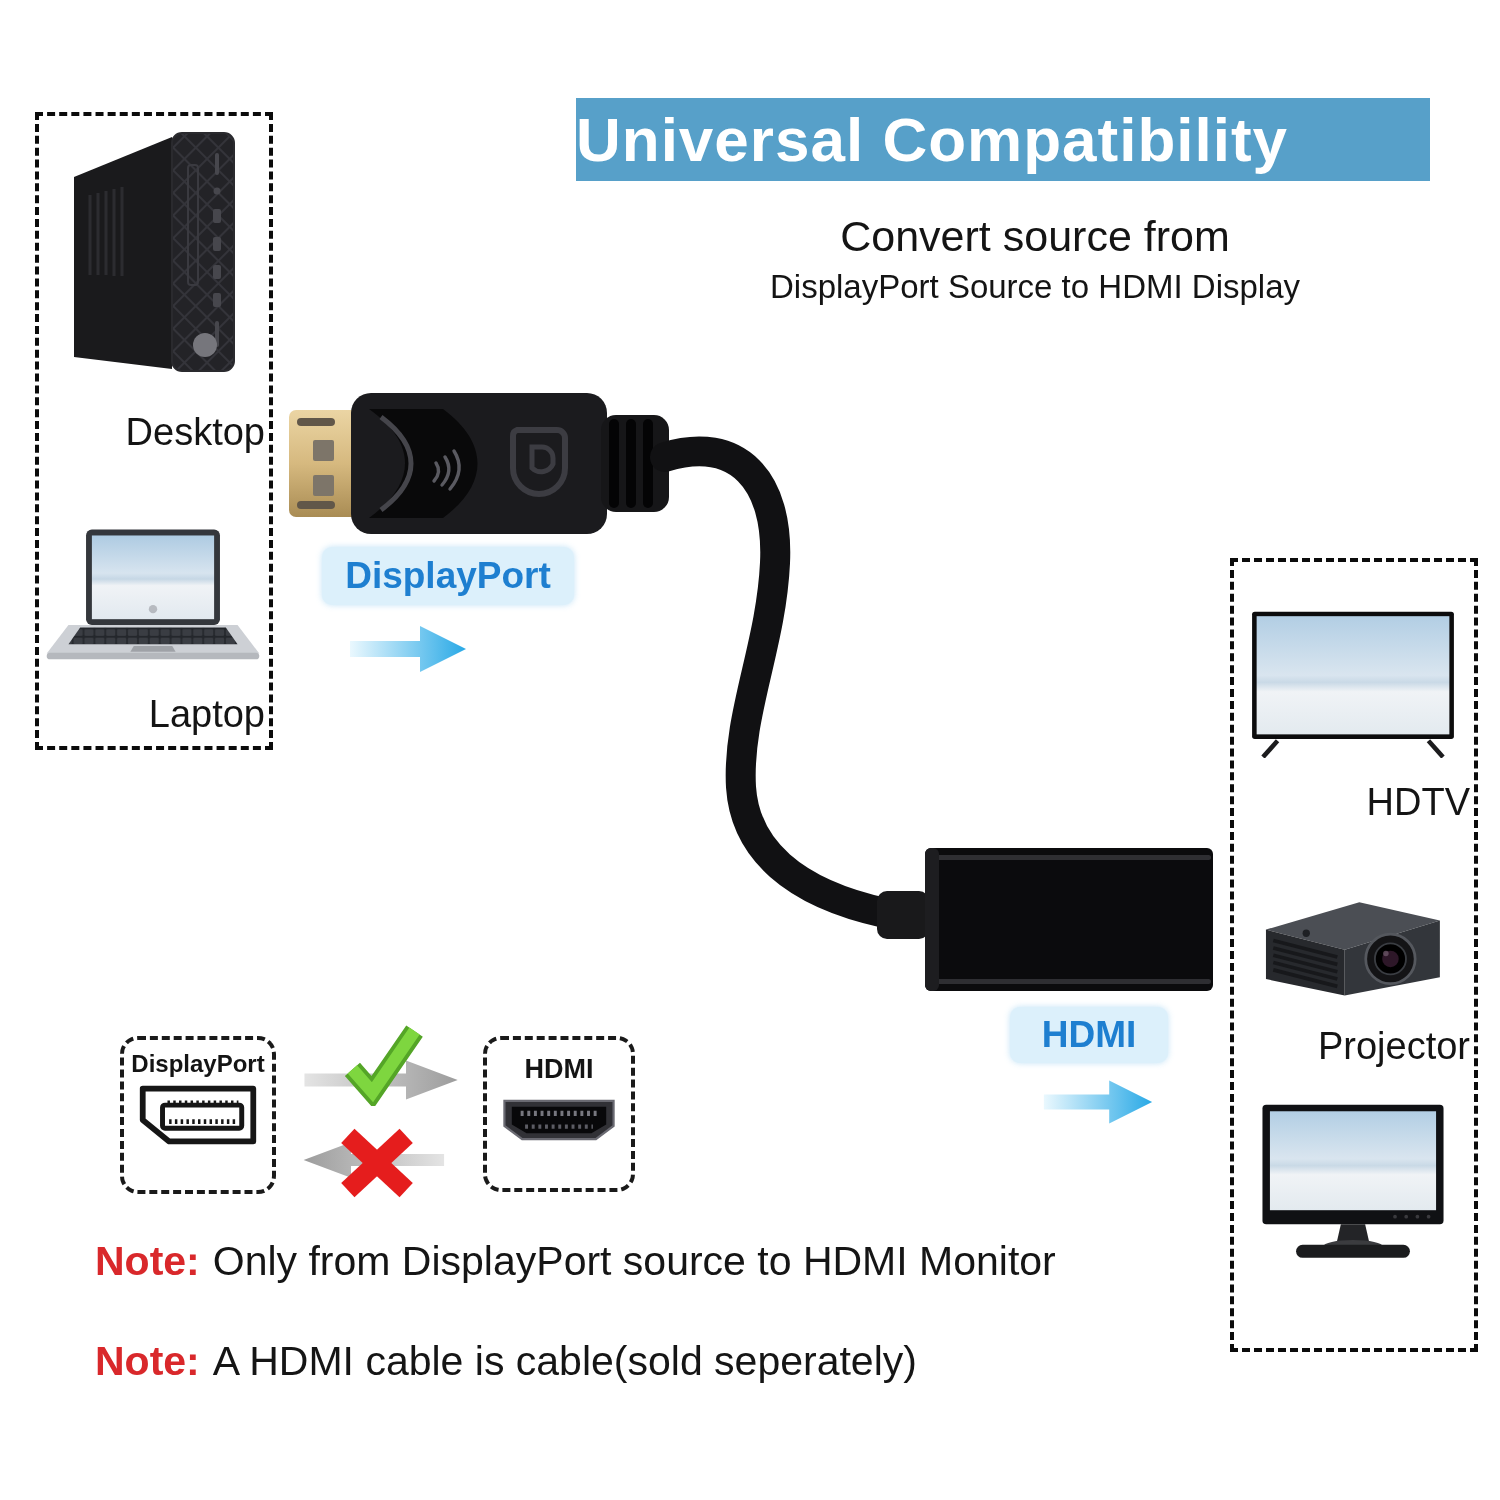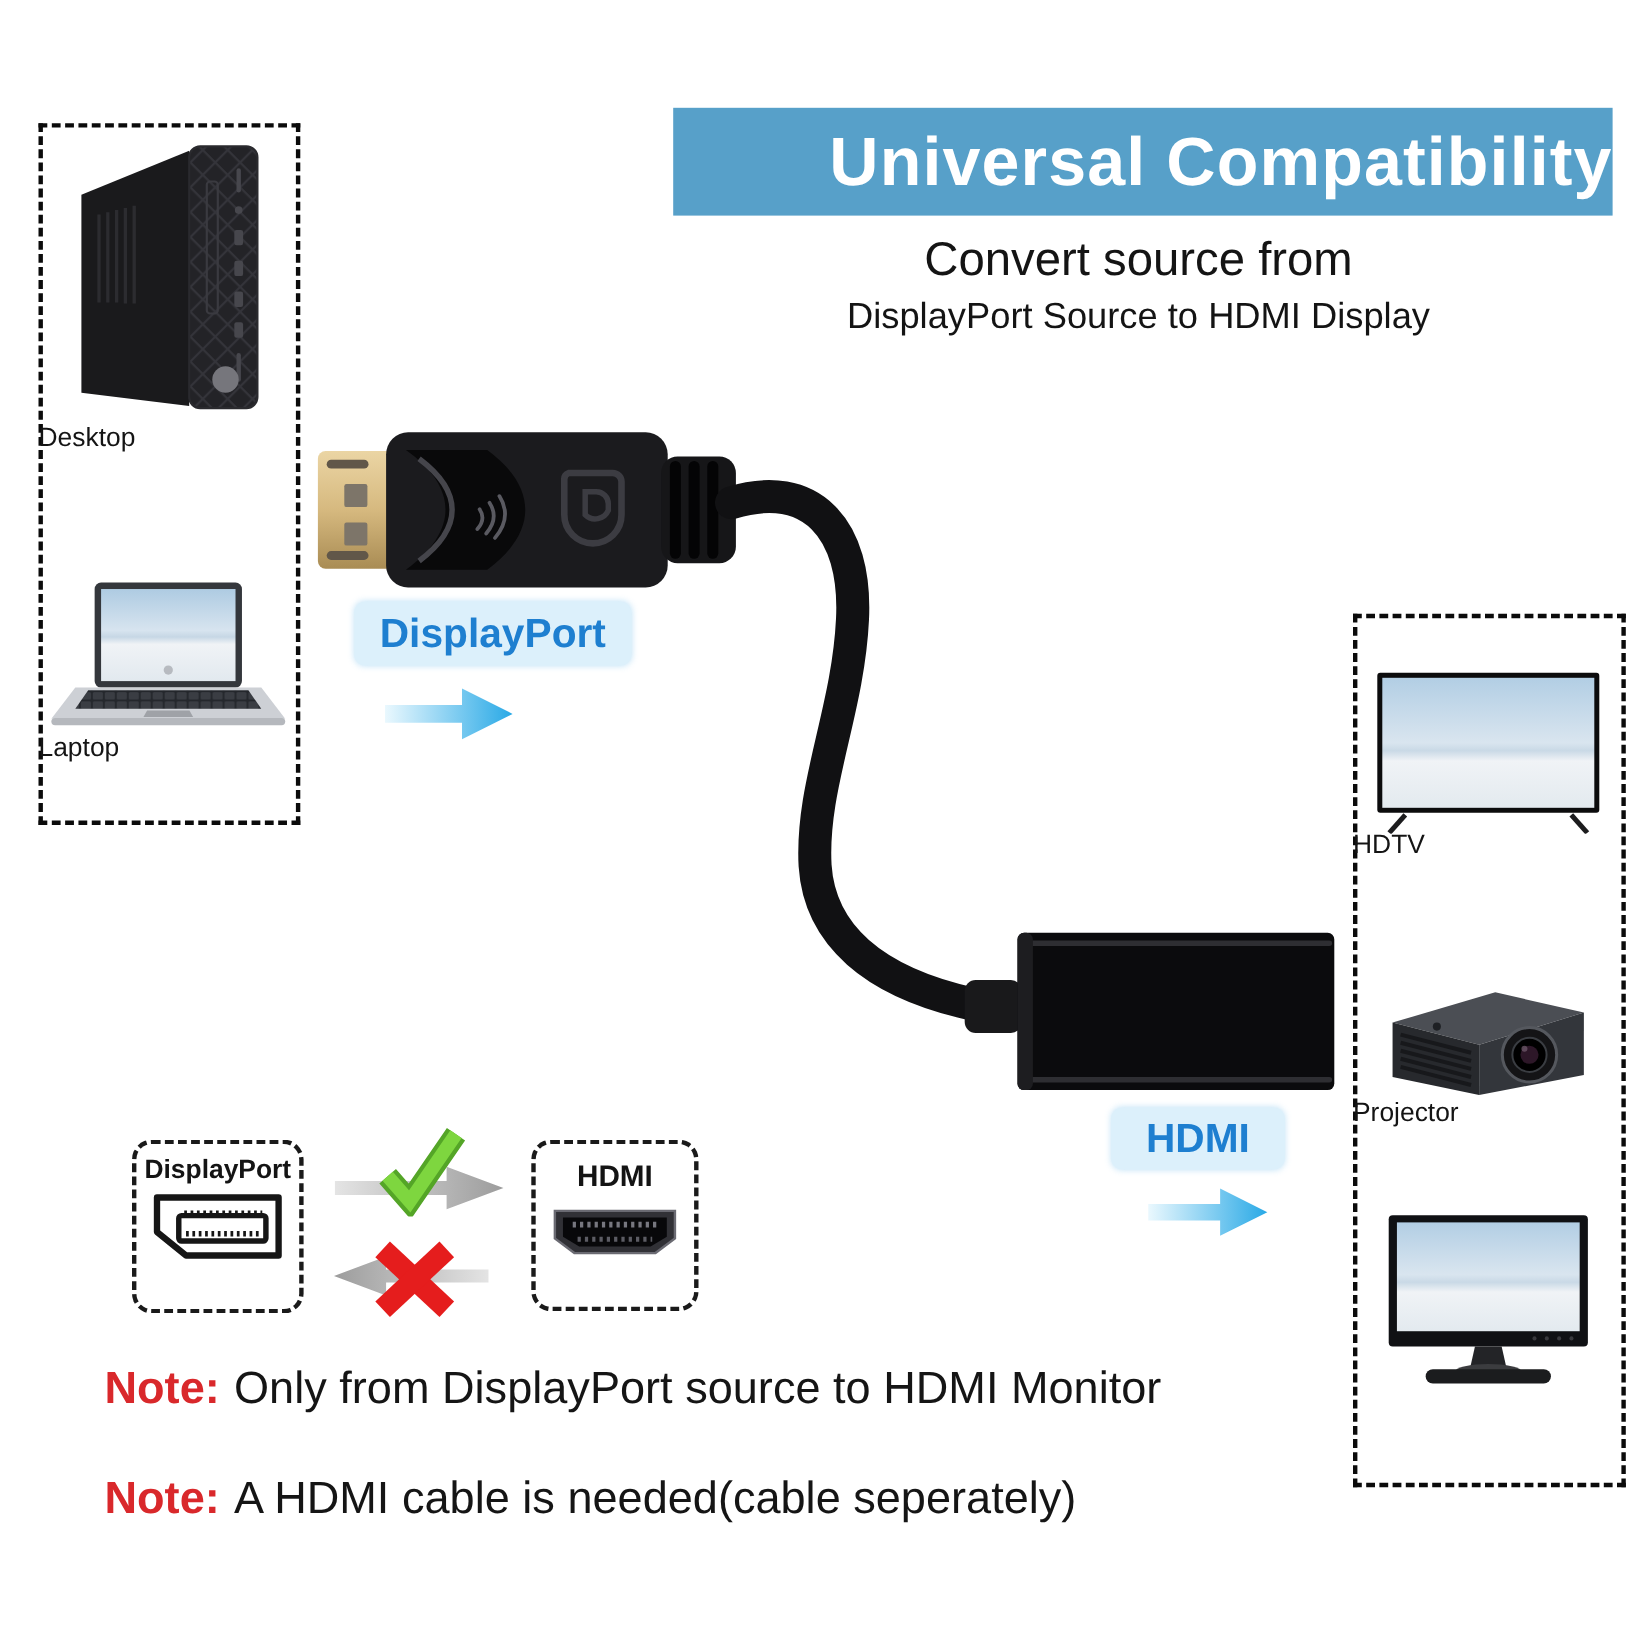--- a/index.html
+++ b/index.html
@@ -3,35 +3,35 @@
 <meta charset="utf-8">
 <style>
   html,body{margin:0;padding:0;background:#ffffff;}
   #canvas{
     position:relative;width:1500px;height:1500px;background:#ffffff;overflow:hidden;
     font-family:"Liberation Sans",sans-serif;
   }
   .abs{position:absolute;}
   
   .banner{
-    left:612px;top:98px;width:854px;height:98px;background:#57A0C9;
-    display:flex;align-items:center;justify-content:flex-end;
+    left:576px;top:98px;width:854px;height:83px;background:#57A0C9;
+    display:flex;align-items:center;justify-content:flex-start;
   }
   .banner-title{
     color:#ffffff;font-size:62px;font-weight:bold;white-space:nowrap;letter-spacing:1px;
   }
   .subtitle{left:608px;width:854px;text-align:center;color:#141414;white-space:nowrap;}
   .subtitle.l1{top:212px;font-size:43px;}
   .subtitle.l2{top:268px;font-size:33px;}
   
   .group-box{border:4px dashed #0b0b0b;}
   .sources-box{left:35px;top:112px;width:230px;height:630px;}
   .displays-box{left:1230px;top:558px;width:240px;height:786px;}
   .device-label{
-    color:#141414;font-size:24px;text-align:left;white-space:nowrap;
+    color:#141414;font-size:38px;text-align:right;white-space:nowrap;margin-top:27px;
   }
   
   .port-label{
     background:#DCF0FB;border-radius:10px;color:#1E7FD0;font-weight:bold;
     display:flex;align-items:center;justify-content:center;white-space:nowrap;
     box-shadow:0 0 6px rgba(180,220,245,.8);
   }
   .dp-label{left:322px;top:547px;width:252px;height:58px;font-size:37px;}
   .hdmi-label{left:1010px;top:1007px;width:158px;height:56px;font-size:37px;}
   
@@ -308,15 +308,15 @@
     <div class="cmp-title">HDMI</div>
     <svg width="118" height="54" viewBox="0 0 160 72" style="margin-top:8px">
       <path d="M6,10 H154 V44 L130,62 H30 L6,44 Z" fill="#313136" stroke="#6A6A72" stroke-width="3"></path>
       <path d="M16,18 H144 V42 L124,54 H36 L16,42 Z" fill="#08080A"></path>
       <line x1="28" y1="27" x2="132" y2="27" stroke="#77777F" stroke-width="7" stroke-dasharray="4 5"></line>
       <line x1="34" y1="45" x2="126" y2="45" stroke="#5C5C64" stroke-width="6" stroke-dasharray="4 5"></line>
     </svg>
   </div>
 
   <div class="abs note" style="top:1238px"><span class="note-prefix">Note:</span><span>Only from DisplayPort source to HDMI Monitor</span></div>
-  <div class="abs note" style="top:1338px"><span class="note-prefix">Note:</span><span>A HDMI cable is needed(cable seperately)</span></div>
+  <div class="abs note" style="top:1338px"><span class="note-prefix">Note:</span><span>A HDMI cable is cable(sold seperately)</span></div>
 
 </div>
 
 </body></html>

